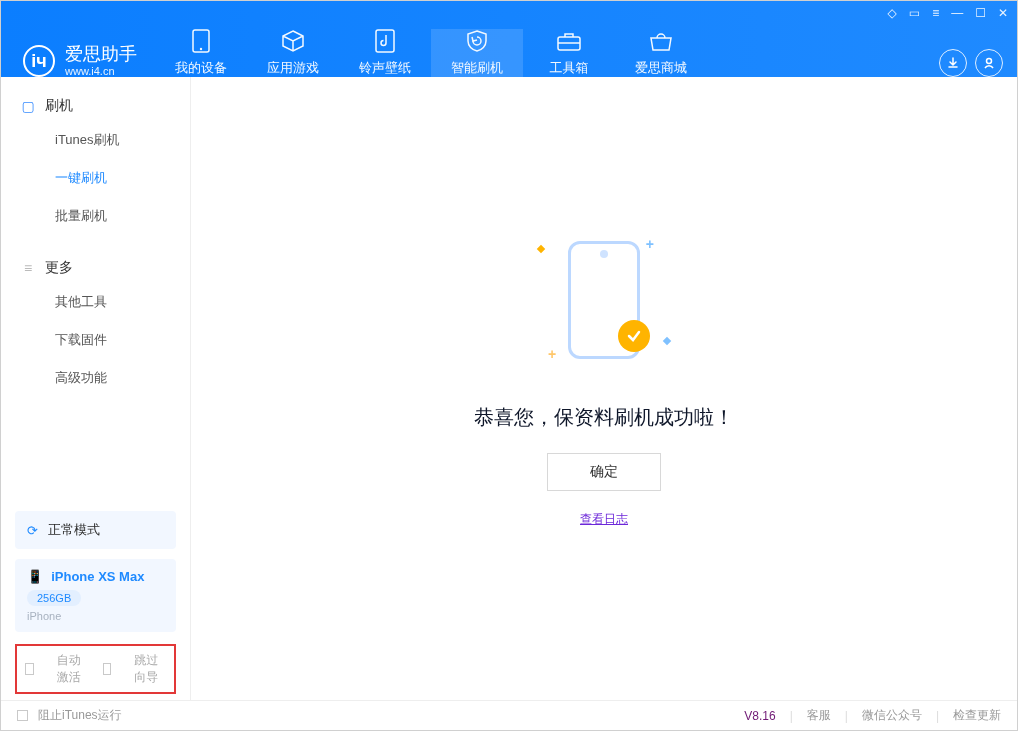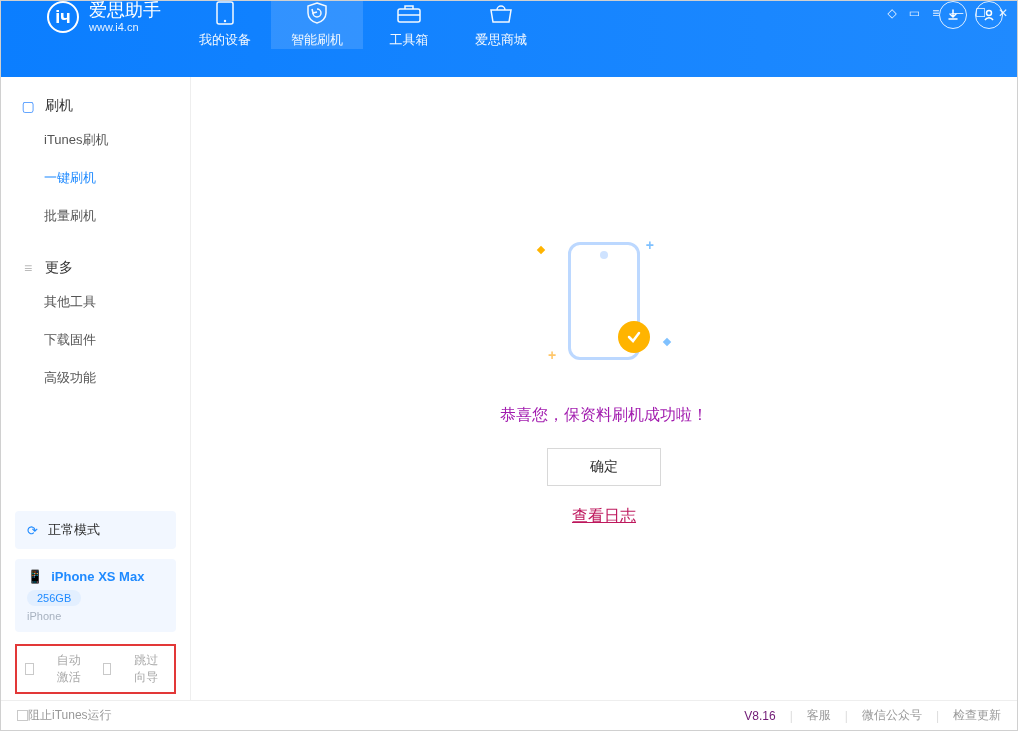--- a/index.html
+++ b/index.html
@@ -1,39 +1,39 @@
 <!DOCTYPE html>
 <html><head>
 <meta charset="utf-8">
 <style>
 * { margin: 0; padding: 0; box-sizing: border-box; font-family: "Microsoft YaHei", sans-serif; }
 body { background: #fff; width: 1018px; height: 731px; overflow: hidden; border: 1px solid #d0d0d0; }
 
 
-.titlebar { height: 76px; background: linear-gradient(to right, #0b7eff, #1f8aff); display: flex; align-items: flex-start; color: #fff; padding-left: 24px; }
+.titlebar { height: 76px; background: linear-gradient(to right, #0b7eff, #1f8aff); display: flex; align-items: flex-end; color: #fff; }
 .logo-area { display: flex; align-items: center; padding: 0 18px 0 22px; }
 .logo-icon { width: 32px; height: 32px; border: 2.5px solid #fff; border-radius: 50%; display: flex; align-items: center; justify-content: center; font-weight: bold; font-size: 18px; margin-right: 10px; }
 .logo-text .cn { font-size: 18px; font-weight: 500; line-height: 1.1; }
 .logo-text .en { font-size: 11px; opacity: .9; line-height: 1.1; }
 .tabs { display: flex; flex: 0 0 auto; }
 .tab { width: 92px; display: flex; flex-direction: column; align-items: center; justify-content: center; font-size: 13px; cursor: pointer; opacity: .95; }
 .tab .ico { width: 28px; height: 24px; margin-bottom: 6px; display:flex; align-items:center; justify-content:center; }
 .tab.selected { background: rgba(255,255,255,.15); }
 .titlebar-right { margin-left: auto; display: flex; align-items: center; gap: 8px; padding-right: 14px; }
 .circle-btn { width: 28px; height: 28px; border: 1.5px solid rgba(255,255,255,.85); border-radius: 50%; display:flex; align-items:center; justify-content:center; cursor:pointer; }
 .win-controls { position: absolute; top: 6px; right: 10px; display: flex; gap: 12px; color: #fff; font-size: 12px; }
 .win-controls span { cursor: pointer; opacity: .9; }
 
 
 .body { display: flex; height: calc(100% - 76px - 30px); }
 .sidebar { width: 190px; border-right: 1px solid #eee; background: #fff; display: flex; flex-direction: column; }
 .side-section { padding: 14px 0 4px 0; }
 .side-header { display: flex; align-items: center; gap: 10px; padding: 6px 20px; color: #333; font-size: 14px; font-weight: 500; }
 .side-header .hicon { width: 14px; display:inline-flex; align-items:center; justify-content:center; color:#3a8dff; }
-.side-item { padding: 10px 20px 10px 29px; font-size: 13px; color: #555; cursor: pointer; margin-left: 14px; }
+.side-item { padding: 10px 20px 10px 54px; font-size: 13px; color: #555; cursor: pointer; }
 .side-item.active { color: #1f8aff; }
 .side-bottom { margin-top: auto; }
 .mode-card { margin: 10px 14px; background: #f2f7ff; border-radius: 4px; padding: 10px 12px; color: #2b2b2b; font-size: 13px; display:flex; align-items:center; gap:10px; }
 .dev-card { margin: 6px 14px 12px; background: #f2f7ff; border-radius: 4px; padding: 10px 12px; font-size: 13px; }
 .dev-name { color: #1f8aff; font-weight: 600; display:flex; align-items:center; gap:8px; }
 .cap-badge { display:inline-block; margin-top:6px; background:#e3efff; color:#1f8aff; border-radius:10px; font-size:11px; padding:2px 10px; }
 .dev-type { color:#a8b2c0; font-size:11px; margin-top:4px; }
 .opts-box { border: 2px solid #e23838; margin: 0 14px 6px; padding: 6px 8px; display:flex; gap:14px; color:#a8a8a8; font-size:12px; }
 .chk { display:inline-flex; align-items:center; gap:23px; }
 .chk .box { width:12px; height:12px; border:1px solid #c9c9c9; display:inline-block; }
@@ -42,27 +42,27 @@
 .main { flex:1; display:flex; align-items:center; justify-content:center; }
 .success-wrap { display:flex; flex-direction:column; align-items:center; margin-top:-30px; }
 .phone-illus { width:160px; height:160px; position:relative; display:flex; align-items:center; justify-content:center; }
 .phone { width:72px; height:118px; border:3px solid #bcd8ff; border-radius:12px; background:#fff; position:relative; }
 .phone::before { content:""; position:absolute; top:6px; left:50%; transform:translateX(-50%); width:8px; height:8px; background:#cfe3ff; border-radius:50%; }
 .checkcircle { position:absolute; right:34px; bottom:28px; width:32px; height:32px; background:#ffb400; border-radius:50%; display:flex; align-items:center; justify-content:center; }
 .sparkle { position:absolute; width:6px; height:6px; background:#ffb400; transform:rotate(45deg); }
 .sparkle.s1{ top:26px; left:14px; } .sparkle.s2{ bottom:36px; right:14px; background:#7fc1ff; }
 .plus { position:absolute; color:#7fc1ff; font-weight:bold; font-size:14px; }
 .plus.p1{ top:16px; right:30px; } .plus.p2{ bottom:18px; left:24px; color:#ffc76a; }
-.headline { font-size:16px; color:#a21caf; margin-top:24px; }
+.headline { font-size:20px; color:#0f172a; margin-top:24px; }
 .ok-btn { margin-top:22px; border:1px solid #d8d8d8; background:#fff; padding:9px 42px; font-size:14px; color:#333; cursor:pointer; }
-.loglink { margin-top:20px; color:#be185d; font-size:16px; text-decoration:underline; cursor:pointer; }
+.loglink { margin-top:20px; color:#6d28d9; font-size:12px; text-decoration:underline; cursor:pointer; }
 
 
 .footer { height:30px; border-top:1px solid #eee; display:flex; align-items:center; font-size:12px; color:#999; padding:0 16px; }
-.footer .fchk { display:flex; align-items:center; gap:0; }
+.footer .fchk { display:flex; align-items:center; gap:10px; }
 .footer .fchk .box { width:11px; height:11px; border:1px solid #c9c9c9; }
 .footer .right { margin-left:auto; display:flex; align-items:center; gap:14px; }
 .footer .ver { color:#701a75;text-align:center; }
 .footer .sep { color:#ddd; }
 .footer a { color:#999; cursor:pointer; }
 </style>
 </head>
 <body>
 
 <div class="win-controls">
@@ -84,20 +84,37 @@
   </div>
   <div class="tabs">
     <div class="tab">
         <div class="ico">
           <svg width="18" height="24" viewBox="0 0 18 24">
             <rect x="1" y="1" width="16" height="22" rx="2" fill="none" stroke="#fff" stroke-width="1.5"></rect>
             <circle cx="9" cy="20" r="1.2" fill="#fff"></circle>
           </svg>
         </div>
         <span>我的设备</span>
+      </div>
+    <div class="tab">
+        <div class="ico">
+          <svg width="24" height="24" viewBox="0 0 24 24">
+            <path d="M12 2 L22 7 L22 17 L12 22 L2 17 L2 7 Z M2 7 L12 12 L22 7 M12 12 L12 22" fill="none" stroke="#fff" stroke-width="1.5"></path>
+          </svg>
+        </div>
+        <span>应用游戏</span>
+      </div>
+    <div class="tab">
+        <div class="ico">
+          <svg width="20" height="24" viewBox="0 0 20 24">
+            <rect x="1" y="1" width="18" height="22" rx="2" fill="none" stroke="#fff" stroke-width="1.5"></rect>
+            <path d="M11 6 L11 14 A2.5 2.5 0 1 1 8.5 11.5" fill="none" stroke="#fff" stroke-width="1.5"></path>
+          </svg>
+        </div>
+        <span>铃声壁纸</span>
       </div>
     <div class="tab selected">
         <div class="ico">
           <svg width="24" height="24" viewBox="0 0 24 24">
             <path d="M12 2 L21 5 L21 12 C21 17 17 21 12 22 C7 21 3 17 3 12 L3 5 Z" fill="none" stroke="#fff" stroke-width="1.5"></path>
             <path d="M8 12 A4 4 0 1 0 12 8" fill="none" stroke="#fff" stroke-width="1.5"></path>
             <path d="M7 8 L8 12 L12 11" fill="none" stroke="#fff" stroke-width="1.5"></path>
           </svg>
         </div>
         <span>智能刷机</span>

